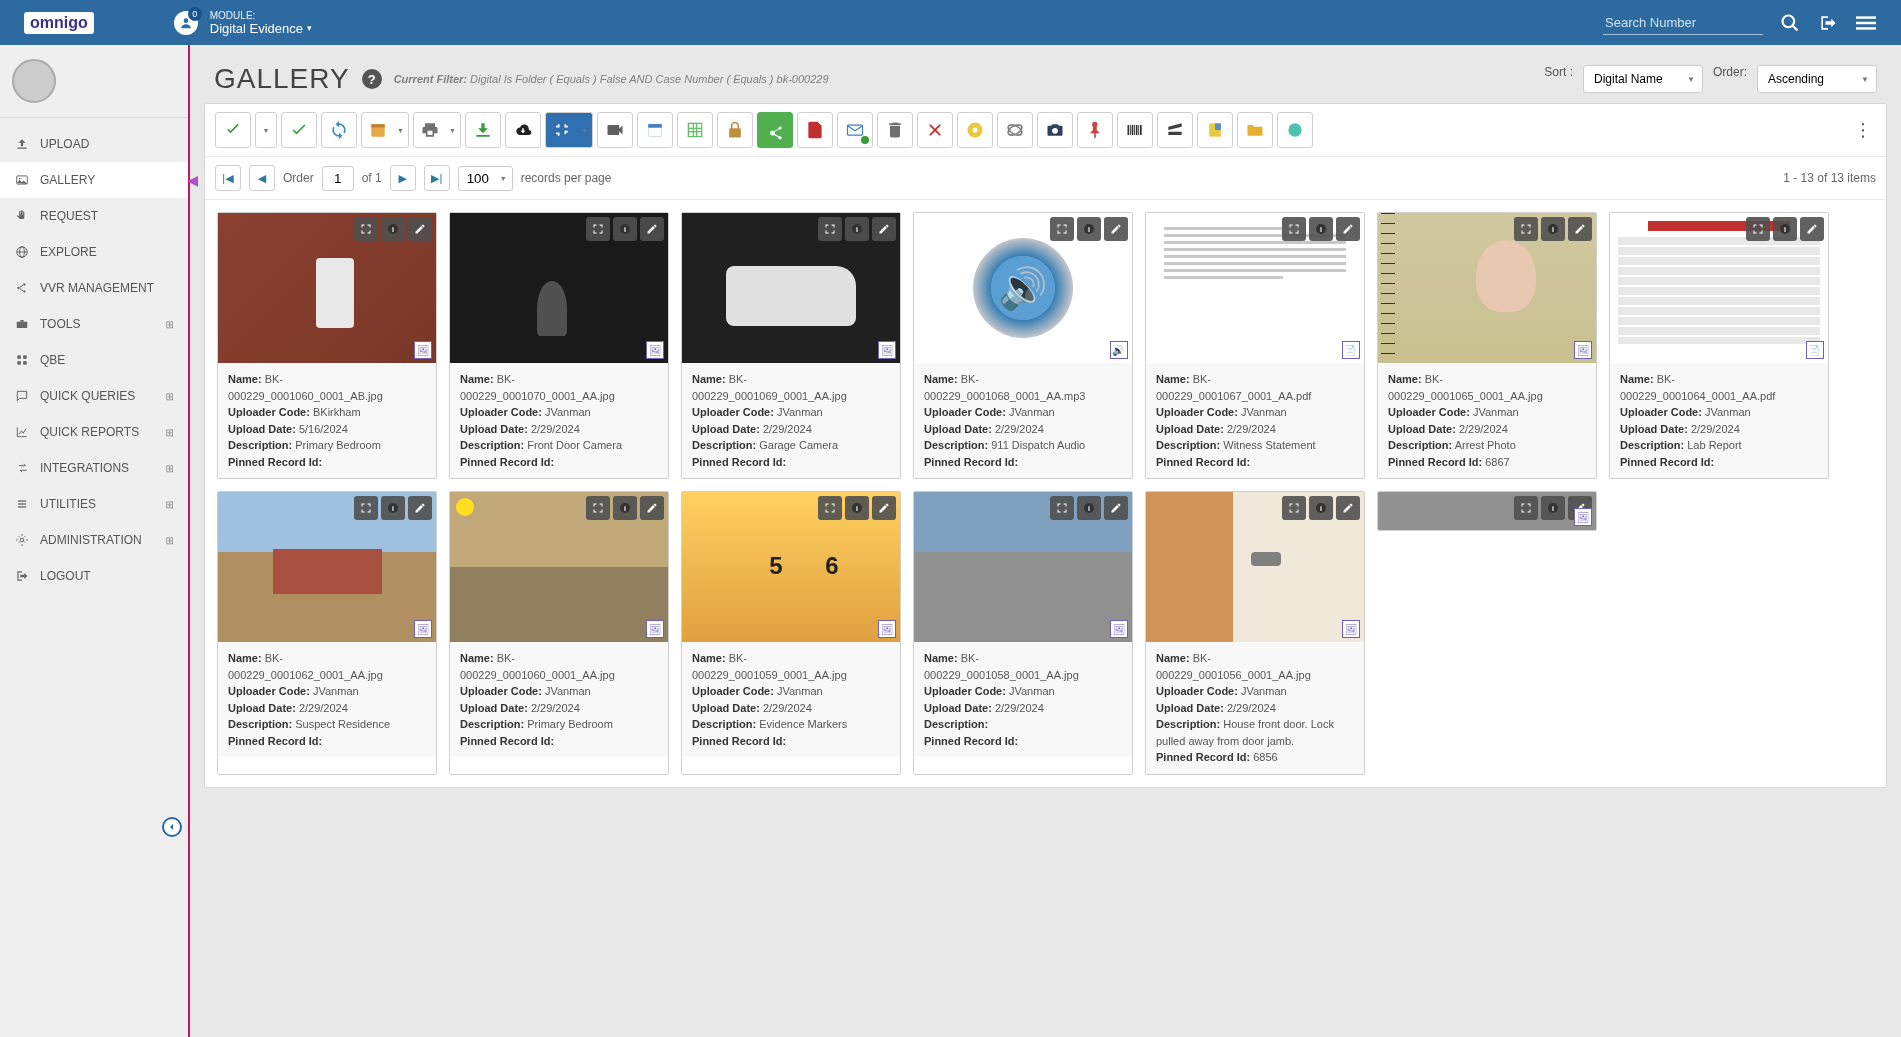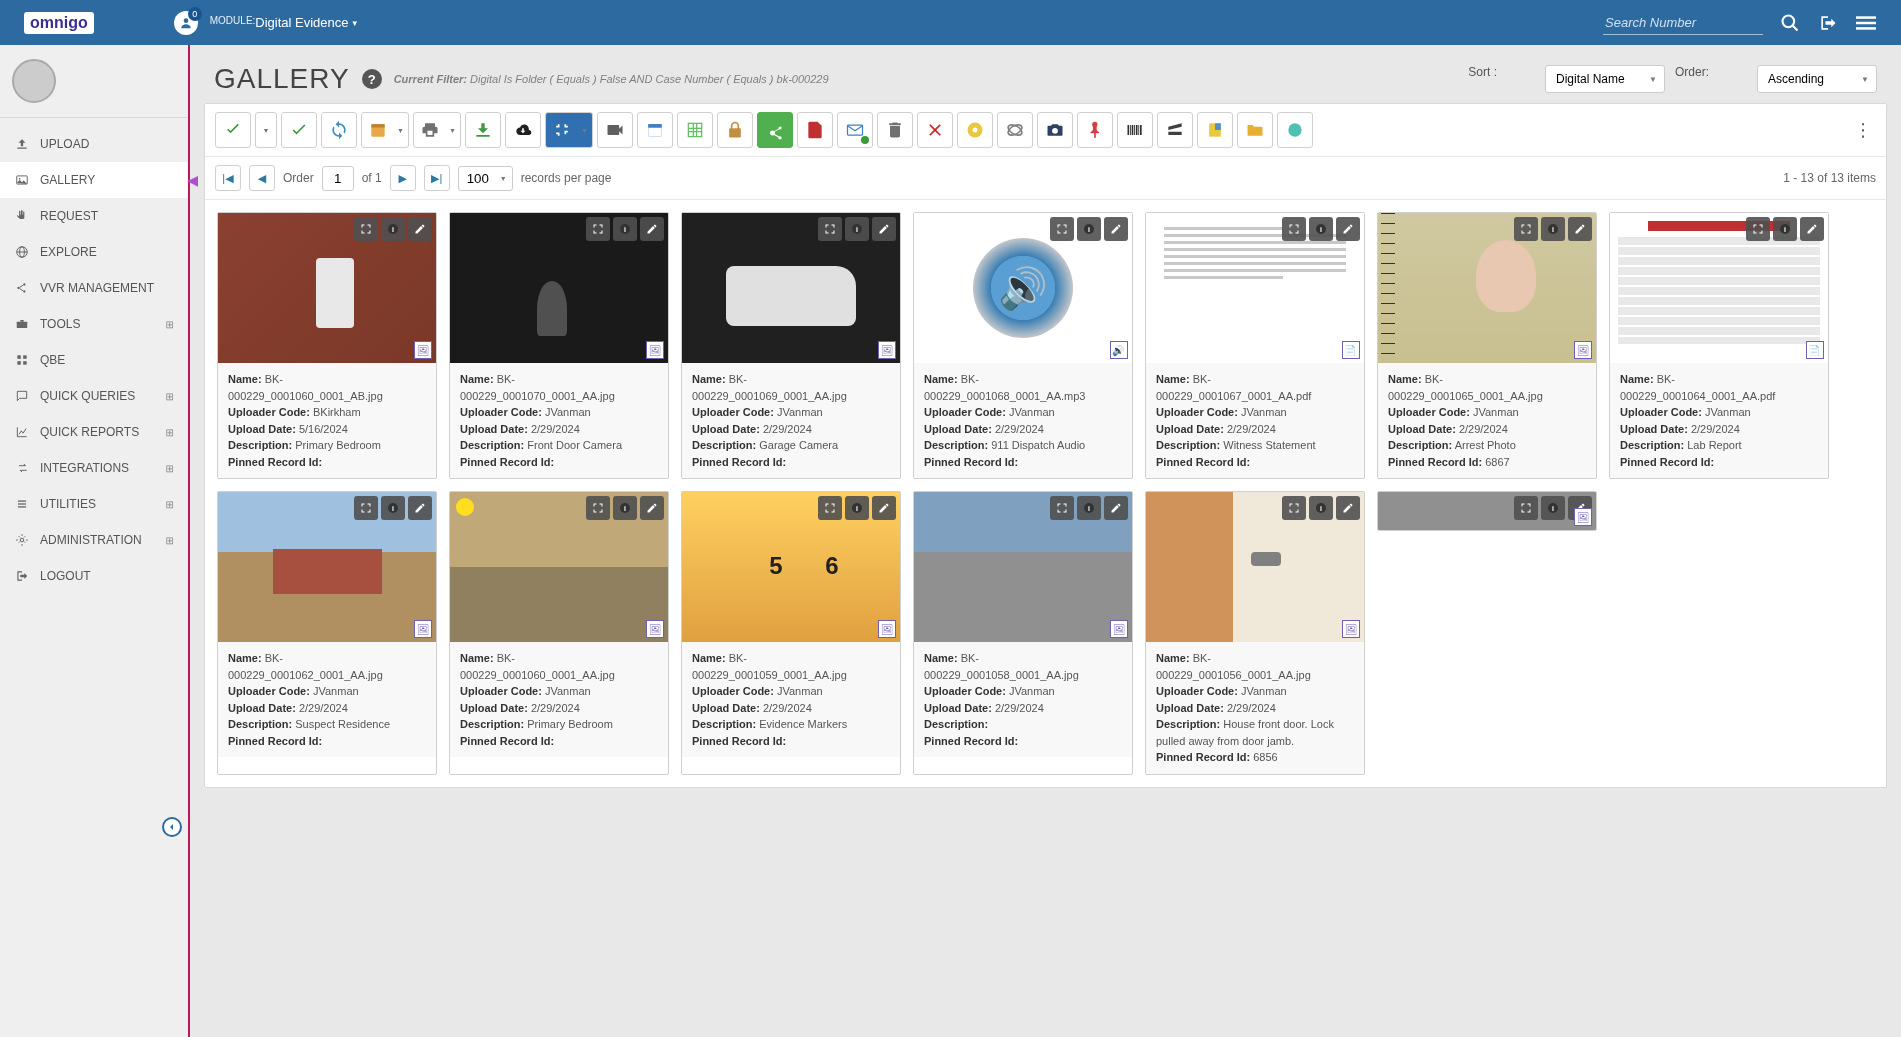--- a/index.html
+++ b/index.html
@@ -4,25 +4,25 @@
 <style>
 * { box-sizing: border-box; margin: 0; padding: 0; }
 body { font-family: Arial, Helvetica, sans-serif; font-size: 13px; color: #333; background: #e8e8e8; overflow-x: hidden; }
 
 
 .top-header { background: #2c6aa0; height: 45px; display: flex; align-items: center; padding: 0 24px; color: #fff; position: relative; }
 .logo { color: #3a2e8f; font-weight: bold; font-size: 16px; margin-right: 80px; background: #fff; padding: 2px 6px; border-radius: 3px; }
 .user-icon-wrap { position: relative; margin-right: 12px; }
 .user-icon { width: 24px; height: 24px; background: #fff; border-radius: 50%; display: flex; align-items: center; justify-content: center; }
 .user-badge { position: absolute; top: -4px; right: -4px; background: #1a5490; color: #fff; border-radius: 50%; width: 14px; height: 14px; font-size: 9px; display: flex; align-items: center; justify-content: center; }
-.module-block { display: flex; flex-direction: row; font-size: 11px; }
+.module-block { display: flex; flex-direction: column; font-size: 11px; }
 .module-label { font-size: 10px; opacity: 0.9; }
 .module-value { font-size: 13px; font-weight: 500; display: flex; align-items: center; gap: 4px; }
 .header-right { margin-left: auto; display: flex; align-items: center; gap: 16px; }
-.search-input { background: transparent; border: none; border-bottom: 1px solid #a0c0da; color: #fff; padding: 4px 2px; width: 160px; font-size: 13px; font-style: italic; }
+.search-input { background: transparent; border: none; border-bottom: 1px solid #a0c0da; color: #fff; padding: 4px 2px; width: 160px; font-size: 13px; }
 .search-input::placeholder { color: #d0e0f0; }
 .header-icon { width: 22px; height: 22px; display: flex; align-items: center; justify-content: center; cursor: pointer; }
 .header-icon svg { fill: #fff; }
 
 
 .layout { display: flex; min-height: calc(100vh - 45px); }
 .sidebar { width: 190px; background: #efefef; border-right: 2px solid #be185d; position: relative; }
 .avatar-block { padding: 14px 12px; border-bottom: 1px solid #d8d8d8; }
 .avatar { width: 44px; height: 44px; border-radius: 50%; background: #ccc; border: 2px solid #aaa; }
 .sidebar-nav { padding-top: 8px; }
@@ -36,21 +36,21 @@
 
 .content { flex: 1; background: #e8e8e8; padding: 0; overflow: hidden; }
 .title-row { display: flex; align-items: center; padding: 18px 24px 8px; gap: 12px; flex-wrap: wrap; }
 .page-title { font-size: 28px; font-weight: 500; color: #444; letter-spacing: 1px; }
 .help-icon { width: 20px; height: 20px; background: #555; color: #fff; border-radius: 50%; display: flex; align-items: center; justify-content: center; font-size: 13px; font-weight: bold; }
 .filter-text { font-size: 11px; font-style: italic; color: #808080; }
 .filter-label { font-weight: bold; }
 .sort-controls { margin-left: auto; display: flex; align-items: flex-start; gap: 10px; }
 .sort-controls label { font-size: 12px; color: #555; }
 .select-wrap { position: relative; }
-.select-wrap select { border: 1px solid #ccc; padding: 6px 28px 6px 10px; font-size: 12px; background: #fff; appearance: none; border-radius: 3px; min-width: 120px; margin-left: 38px; }
+.select-wrap select { border: 1px solid #ccc; padding: 6px 28px 6px 10px; font-size: 12px; background: #fff; appearance: none; border-radius: 3px; min-width: 120px; }
 .select-wrap::after { content: '▼'; position: absolute; right: 8px; top: 50%; transform: translateY(-50%); font-size: 8px; color: #777; pointer-events: none; }
 
 
 .panel { background: #fff; margin: 0 14px 20px; border-radius: 2px; border: 1px solid #d8d8d8; }
 .breadcrumb { padding: 10px 14px; font-size: 13px; border-bottom: 1px solid #e0e0e0; }
 .breadcrumb a { color: #2c7aa0; text-decoration: none; }
 .breadcrumb .sep { margin: 0 6px; color: #999; }
 .breadcrumb .current { color: #888; }
 
 

